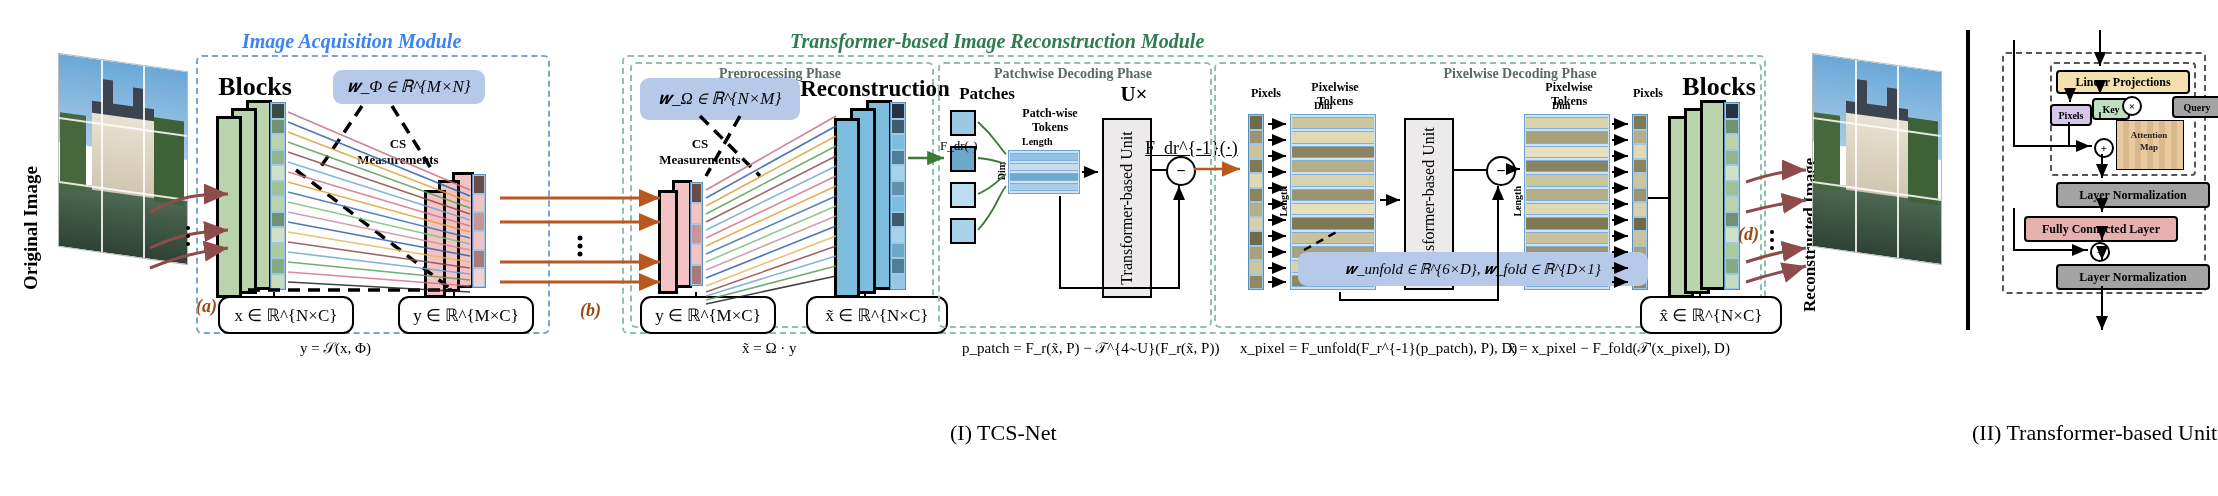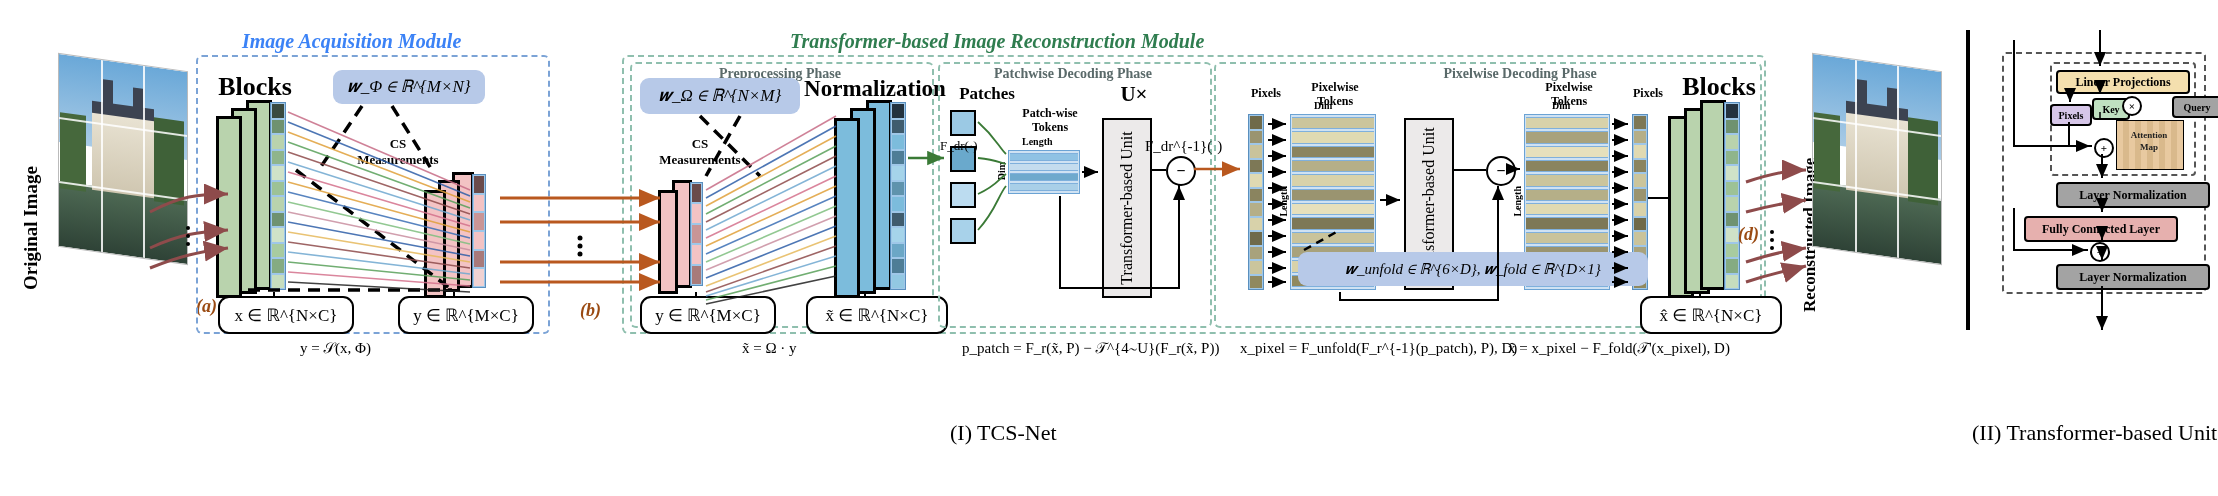--- a/index.html
+++ b/index.html
@@ -182,26 +182,26 @@
 <div class="eq" style="left:300px;top:340px;">y = 𝒮(x, Φ)</div>
 
 <div class="ital" style="left:580px;top:300px;">(b)</div>
 
 <div class="mod-title green" style="left:790px;top:30px;">Transformer-based Image Reconstruction Module</div>
 <div class="frame green" style="left:622px;top:55px;width:1140px;height:275px;"></div>
 
 <div class="frame green" style="left:630px;top:62px;width:300px;height:262px;"></div>
 <div class="phase-title" style="left:630px;top:66px;width:300px;">Preprocessing Phase</div>
 
-<div class="pill" style="left:640px;top:78px;width:140px;height:36px;text-align:center;">𝒘_Ω ∈ ℝ^{N×M}</div>
+<div class="pill" style="left:640px;top:78px;width:140px;height:42px;text-align:center;">𝒘_Ω ∈ ℝ^{N×M}</div>
 
 <div class="hd sm" style="left:660px;top:136px;width:80px;">CS</div>
 <div class="hd sm" style="left:640px;top:152px;width:120px;">Measurements</div>
 
-<div class="hd big" style="left:790px;top:76px;width:170px;font-size:23px;">Normalization</div>
+<div class="hd big" style="left:790px;top:76px;width:170px;font-size:23px;">Reconstruction</div>
 
 <div class="slab pnk" style="left:672px;top:180px;width:20px;height:108px;"></div>
 <div class="slab pnk" style="left:658px;top:190px;width:20px;height:104px;"></div>
 <div class="strip" style="left:690px;top:182px;width:13px;height:104px;">
   <i style="background:#6a4b4b"></i>
     <i style="background:#f3c3c4"></i>
     <i style="background:#c99596"></i>
   <i style="background:#f3c3c4"></i>
     <i style="background:#a87a7a"></i>
 </div>
@@ -257,21 +257,21 @@
 <div class="hd med" style="left:1104px;top:82px;width:60px;font-size:21px;">U×</div>
 
 <div class="unit" style="left:1102px;top:118px;width:46px;height:176px;">
   <span>Transformer-based Unit</span>
 </div>
 <div class="unit" style="left:1112px;top:110px;width:46px;height:176px;z-index:-1;background:#fff;"></div>
 
 <div class="op" style="left:1166px;top:156px;width:26px;height:26px;">−</div>
 
 <div class="eq" style="left:940px;top:138px;font-size:13px;">F_dr(·)</div>
-<div class="eq" style="left:1145px;top:138px;font-size:15px;">F_dr^{-1}(·)</div>
+<div class="eq" style="left:1145px;top:138px;font-size:18px;text-decoration:underline;">F_dr^{-1}(·)</div>
 
 <div class="eq" style="left:962px;top:340px;">p_patch = F_r(x̃, P) − 𝒯^{4∼U}(F_r(x̃, P))</div>
 
 <div class="frame green" style="left:1214px;top:62px;width:544px;height:262px;"></div>
 <div class="phase-title" style="left:1380px;top:66px;width:280px;">Pixelwise Decoding Phase</div>
 
 <div class="hd sm" style="left:1236px;top:86px;width:60px;font-size:12px;">Pixels</div>
 <div class="hd sm" style="left:1290px;top:80px;width:90px;font-size:12px;">Pixelwise</div>
 <div class="hd sm" style="left:1290px;top:94px;width:90px;font-size:12px;">Tokens</div>
 

